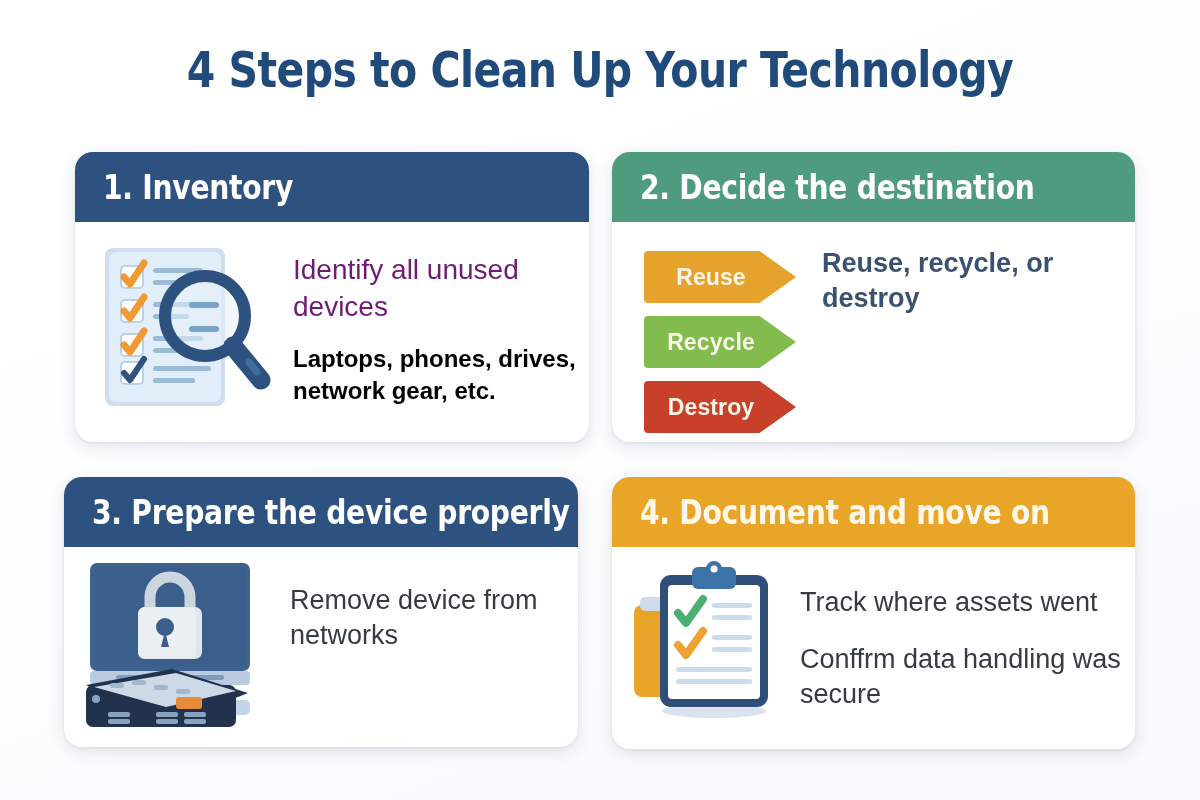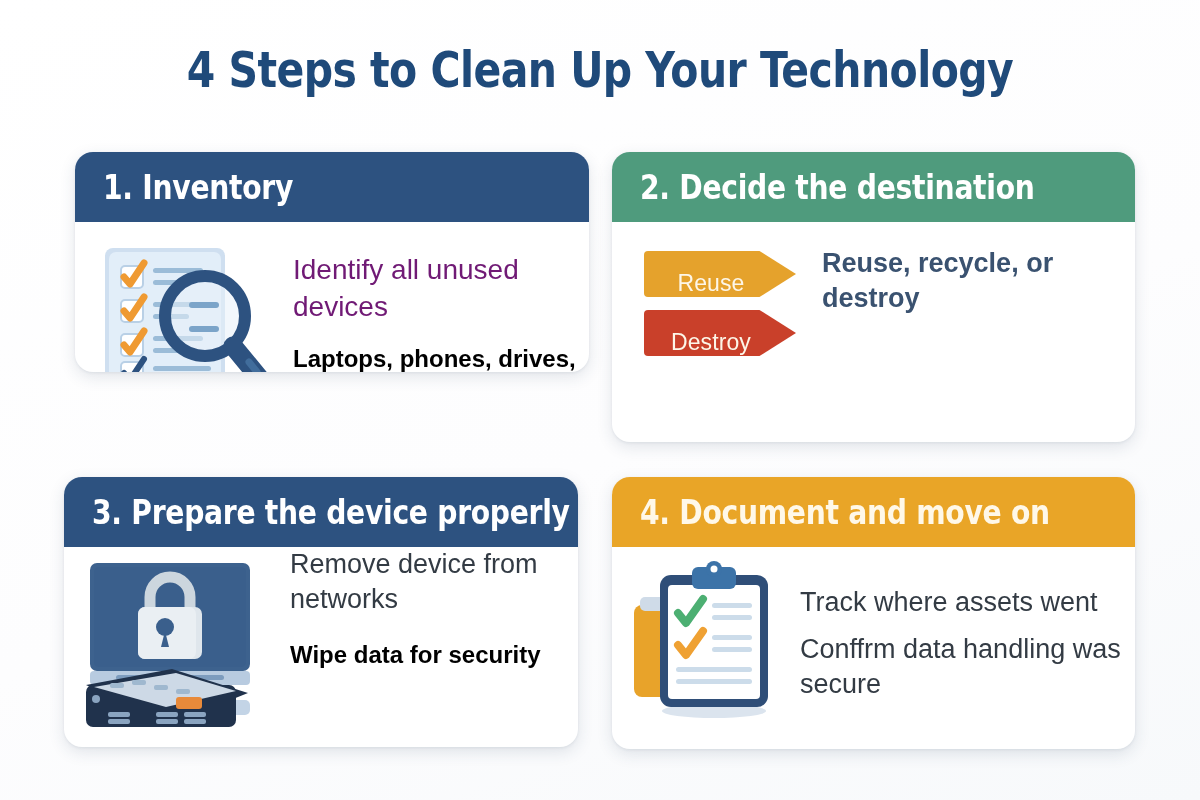--- a/index.html
+++ b/index.html
@@ -39,21 +39,21 @@
 
   
   .card {
     position: absolute;
     background: #ffffff;
     border-radius: 18px;
     box-shadow: 0 5px 16px rgba(40, 62, 90, 0.13),
                 0 1px 3px rgba(40, 62, 90, 0.08);
     overflow: hidden;
   }
-  .card-1 { left: 75px;  top: 152px; width: 514px; height: 220px; }
+  .card-1 { left: 75px;  top: 152px; width: 514px; height: 290px; }
   .card-2 { left: 612px; top: 152px; width: 523px; height: 290px; }
   .card-3 { left: 64px;  top: 477px; width: 514px; height: 270px; }
   .card-4 { left: 612px; top: 477px; width: 523px; height: 272px; }
 
   .card-head {
     height: 70px;
     display: flex;
     align-items: center;
     padding-left: 28px;
     box-sizing: border-box;
@@ -124,52 +124,52 @@
   .arrows {
     display: flex;
     flex-direction: column;
     gap: 13px;
     padding-top: 29px;
     padding-left: 32px;
   }
   .arrow {
     position: relative;
     width: 152px;
-    height: 46px;
-    display: flex;
-    align-items: flex-end;
+    height: 52px;
+    display: flex;
+    align-items: center;
     justify-content: center;
     color: #fdf6e8;
     font-size: 23px;
-    font-weight: 400;
+    font-weight: 700;
     letter-spacing: 0.1px;
     padding-right: 18px;
     box-sizing: border-box;
     clip-path: polygon(0 0, 76% 0, 100% 50%, 76% 100%, 0 100%);
     border-radius: 4px 0 0 4px;
   }
   .arrow-reuse   { background: #e5a22c; }
   .arrow-recycle { background: #82bb4e; }
   .arrow-destroy { background: #c9402a; }
 
   .card2-text { padding-top: 24px; padding-left: 26px; padding-right: 26px; }
   .card2-text .line-primary-bold { margin-bottom: 16px; }
 
   
   .card1-icon { padding: 22px 0 0 22px; }
   .card1-text { padding-top: 30px; padding-left: 16px; padding-right: 12px; }
   .card1-text .sub { margin-top: 18px; }
 
   .card3-icon { padding: 10px 0 0 16px; }
-  .card3-text { padding-left: 10px; padding-right: 10px; }
+  .card3-text { padding-top: 36px; padding-left: 10px; padding-right: 10px; }
   .card3-text .sub { margin-top: 22px; }
 
   .card4-icon { padding: 14px 0 0 18px; }
   .card4-text { padding-top: 38px; padding-left: 10px; padding-right: 8px; }
-  .card4-text .sub { margin-top: 12px; }
+  .card4-text .sub { margin-top: 22px; }
 
   svg { display: block; }
 </style>
 </head>
 <body>
 
 <div class="infographic">
 
   <div class="title">4 Steps to Clean Up Your Technology</div>
 
@@ -227,20 +227,23 @@
 
   <div class="card card-2">
     <div class="card-head head-green">
       <span class="card-head-text">2. Decide the destination</span>
     </div>
     <div class="card-body">
       <div class="arrows">
         <div class="arrow arrow-reuse">
           <span>Reuse</span>
         </div>
+        <div class="arrow arrow-recycle">
+          <span>Recycle</span>
+        </div>
         <div class="arrow arrow-destroy">
           <span>Destroy</span>
         </div>
       </div>
       <div class="text-slot card2-text">
         <div class="line-primary-bold">Reuse, recycle, or destroy</div>
       </div>
     </div>
   </div>
 
@@ -281,21 +284,20 @@
             <rect x="104" y="155" width="22" height="5" rx="2"></rect>
             <rect x="28" y="162" width="22" height="5" rx="2"></rect>
             <rect x="76" y="162" width="22" height="5" rx="2"></rect>
             <rect x="104" y="162" width="22" height="5" rx="2"></rect>
           </g>
           <circle cx="16" cy="142" r="4" fill="#8aa4c0"></circle>
         </svg>
       </div>
       <div class="text-slot card3-text">
         <div class="line-secondary-dark">Remove device from networks</div>
-        <div class="line-secondary sub">Wipe data for security</div>
       </div>
     </div>
   </div>
 
   <div class="card card-4">
     <div class="card-head head-amber">
       <span class="card-head-text">4. Document and move on</span>
     </div>
     <div class="card-body">
       <div class="icon-slot card4-icon">

